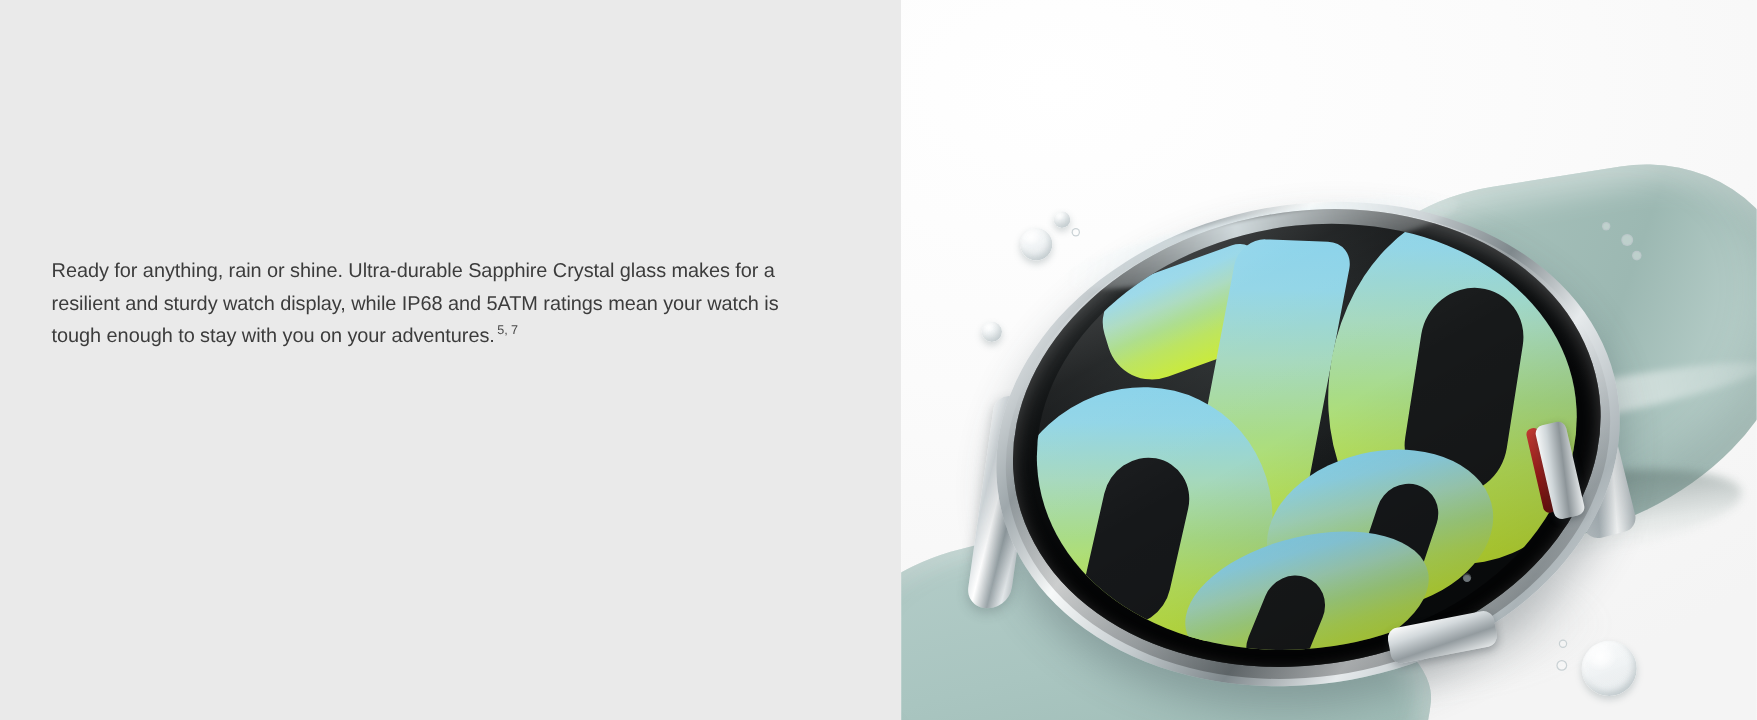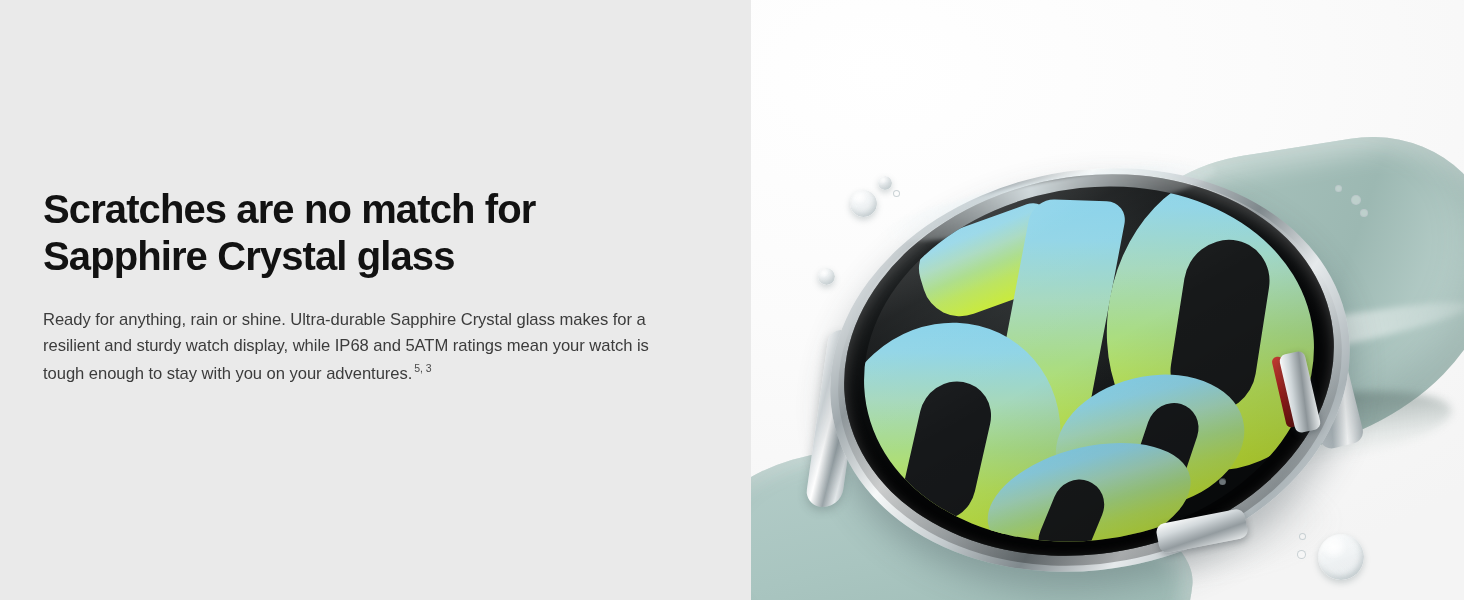--- a/index.html
+++ b/index.html
@@ -335,24 +335,22 @@
     background:rgba(252,253,253,0.35);
   }
 </style>
 </head>
 <body>
 
 <div class="banner">
 
   <section class="text-panel">
     <div class="text-block">
-      <h1 class="headline">Scratches are no match for
-Sapphire Crystal glass</h1>
       <p class="body-copy">
-        <span>Ready for anything, rain or shine. Ultra-durable Sapphire Crystal glass makes for a resilient and sturdy watch display, while IP68 and 5ATM ratings mean your watch is tough enough to stay with you on your adventures.</span><span class="footnote-sup">5, 3</span>
+        <span>Ready for anything, rain or shine. Ultra-durable Sapphire Crystal glass makes for a resilient and sturdy watch display, while IP68 and 5ATM ratings mean your watch is tough enough to stay with you on your adventures.</span><span class="footnote-sup">5, 7</span>
       </p>
     </div>
   </section>
 
   <section class="image-panel">
 
     <div class="floor-shadow"></div>
 
     <div class="strap-upper"></div>
     <div class="strap-upper-hi"></div>

